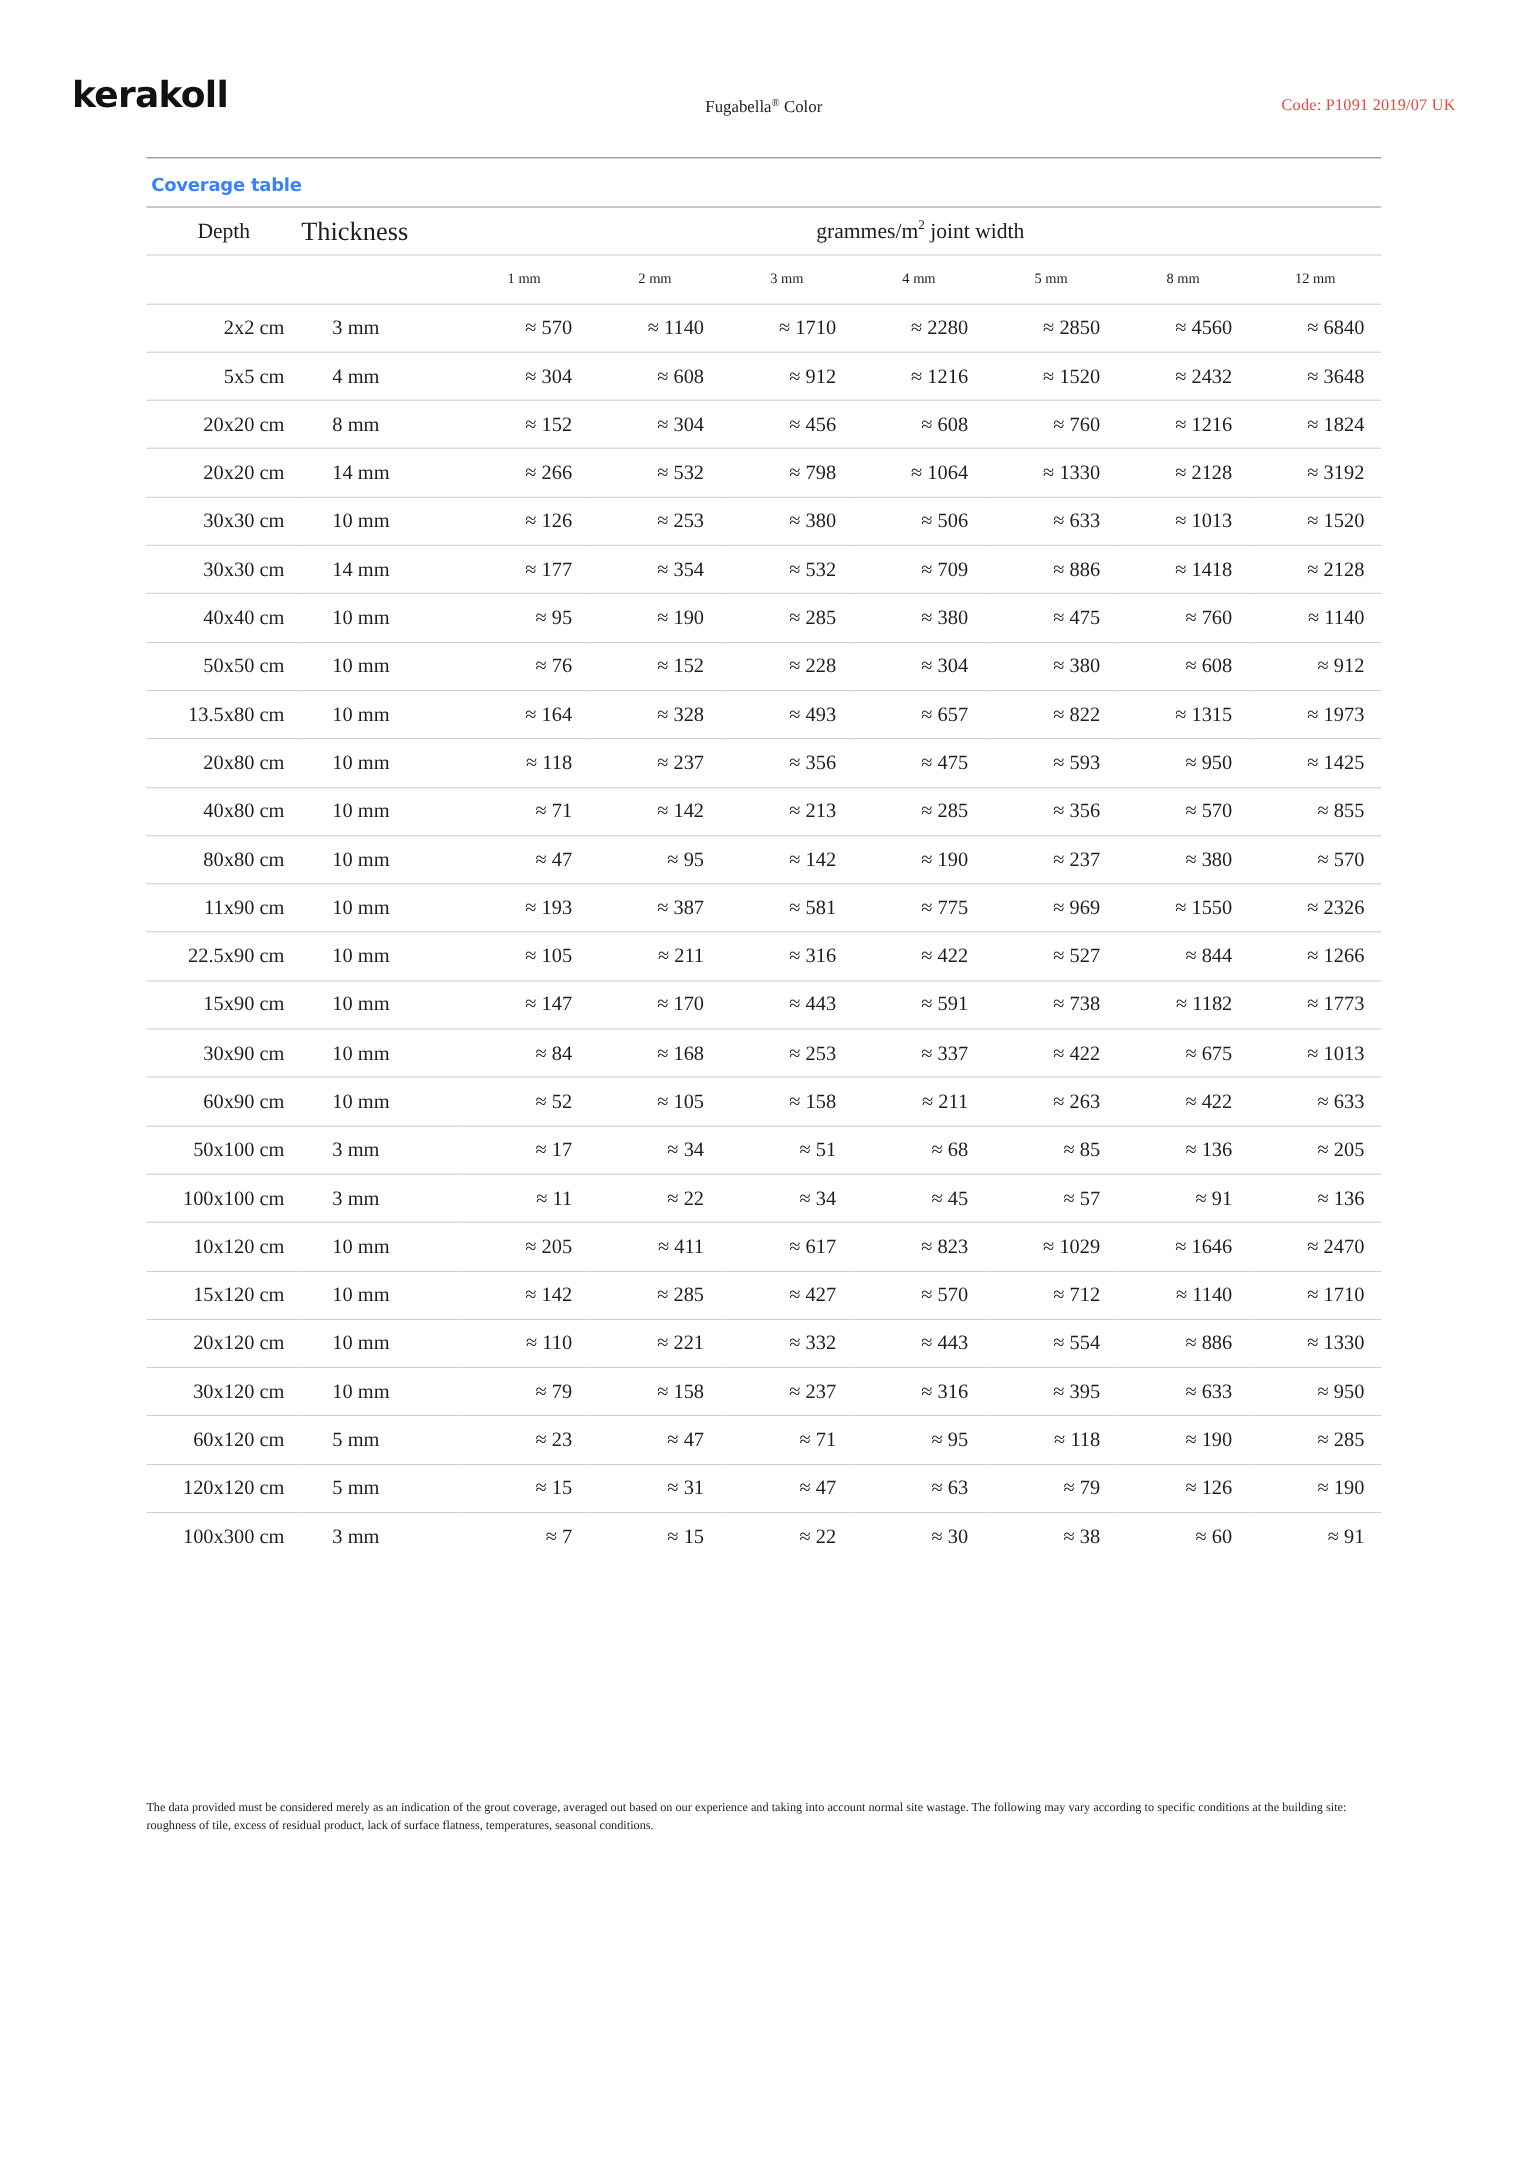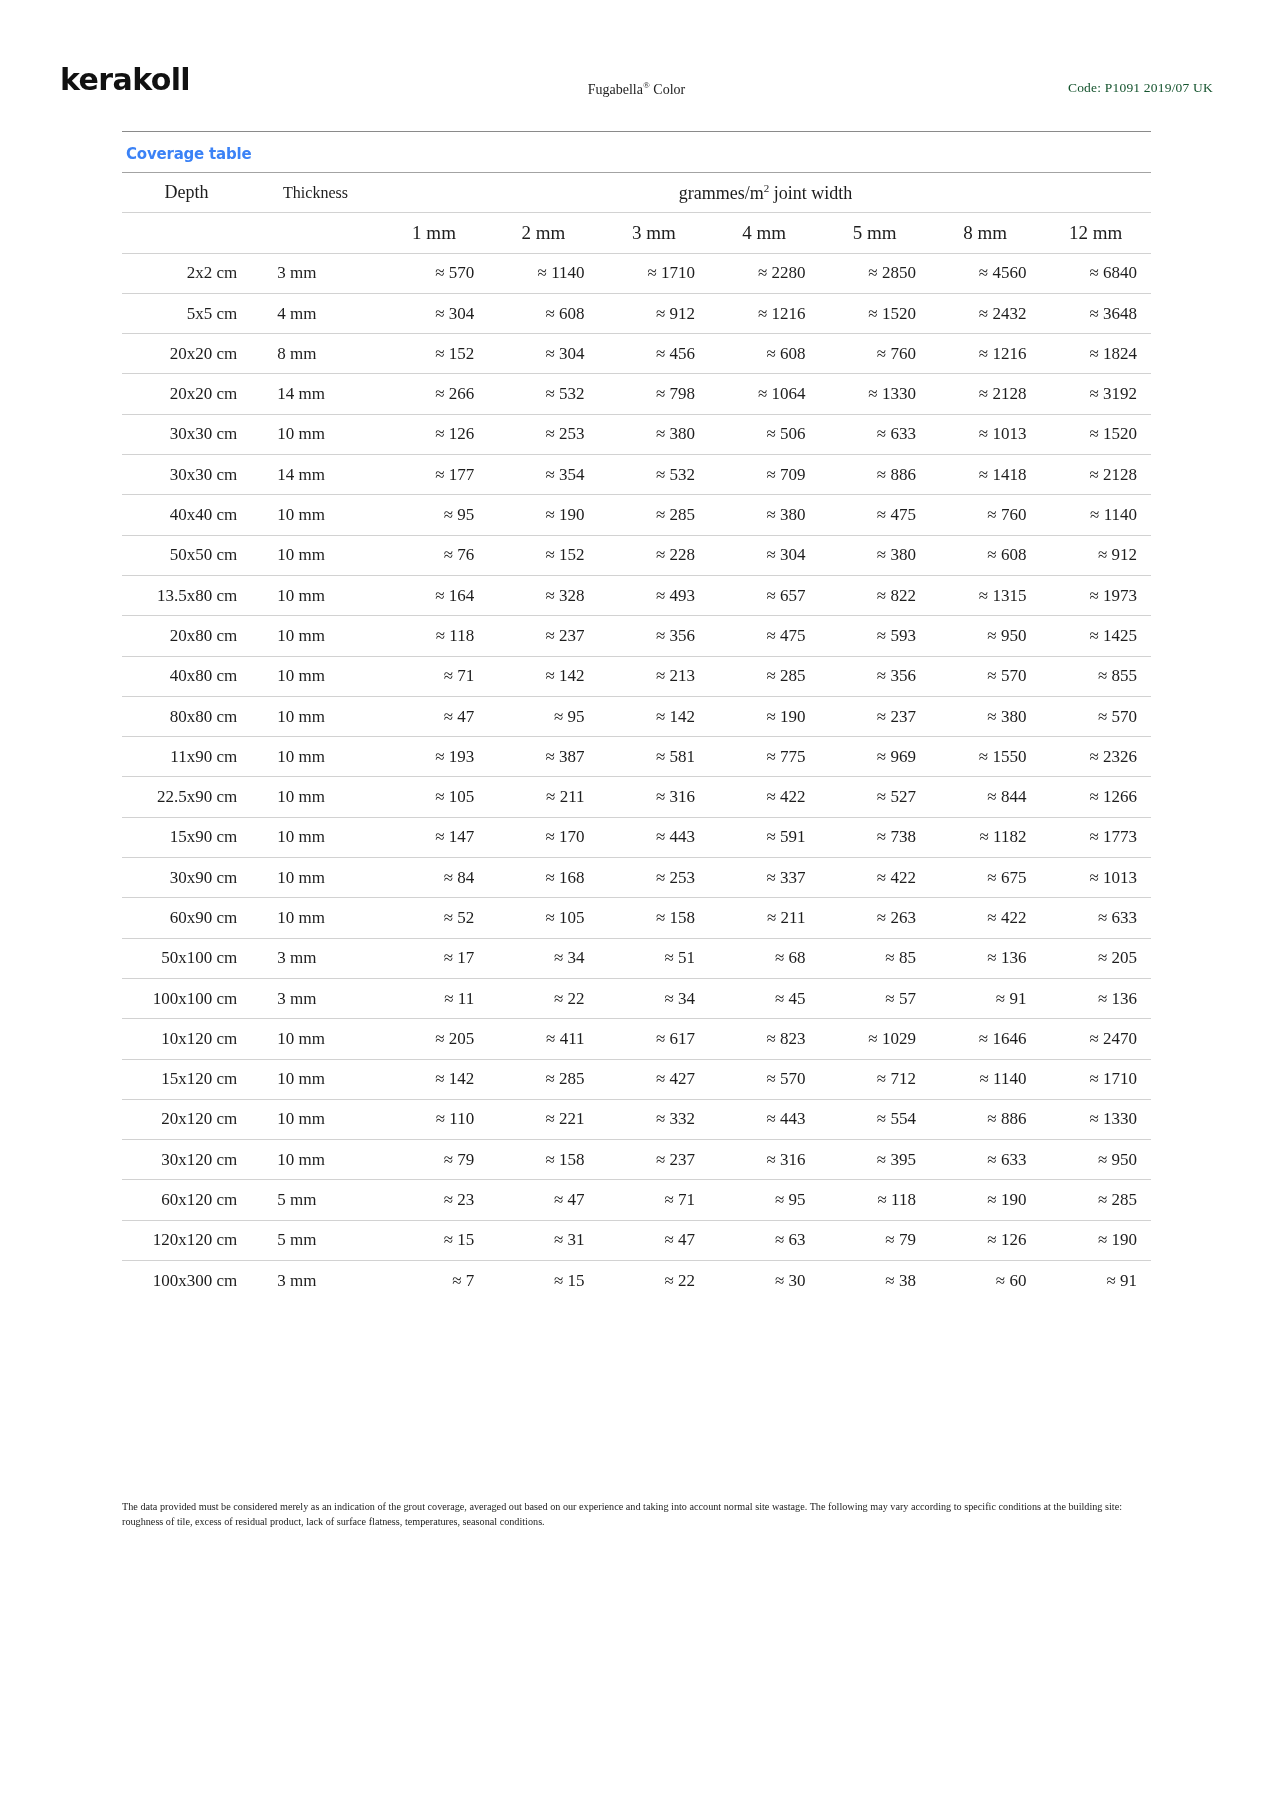--- a/index.html
+++ b/index.html
@@ -51,21 +51,21 @@
   .header-center sup {
     font-size: 9px;
     vertical-align: super;
   }
   .header-right {
     position: absolute;
     right: 60px;
     top: 80px;
     font-family: "Liberation Serif", serif;
     font-size: 13.5px;
-    color: #14532d;
+    color: #ef4444;
     letter-spacing: 0.2px;
   }
 
   
   .content {
     position: absolute;
     left: 122px;
     top: 131px;
     width: 1029px;
   }
@@ -105,31 +105,31 @@
   .c-depth { width: 125px; text-align: right; padding-right: 14px !important; }
   .c-thick { width: 120px; text-align: left; padding-left: 26px !important; }
   .c-val   { width: 112px; text-align: right; padding-right: 14px !important; }
 
   .head-main .h-depth {
     text-align: center;
     font-size: 18px;
     padding-right: 0 !important;
   }
   .head-main .h-thick {
-    text-align: center;
-    font-size: 16px;
+    text-align: left;
+    font-size: 22px;
     padding-left: 0 !important;
   }
   .head-main .h-span {
     text-align: center;
     font-size: 18px;
   }
   .head-main .h-span sup { font-size: 11px; vertical-align: super; }
 
-  .head-sub td { font-size: 19px; }
+  .head-sub td { font-size: 12px; }
   .head-sub .c-val { text-align: center; padding-right: 0 !important; }
 
   .footnote {
     position: absolute;
     left: 122px;
     top: 1500px;
     width: 1000px;
     font-family: "Liberation Serif", serif;
     font-size: 10.2px;
     line-height: 1.45;

